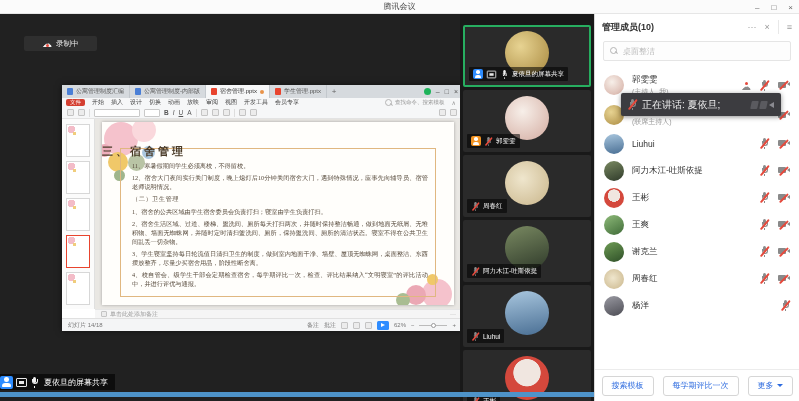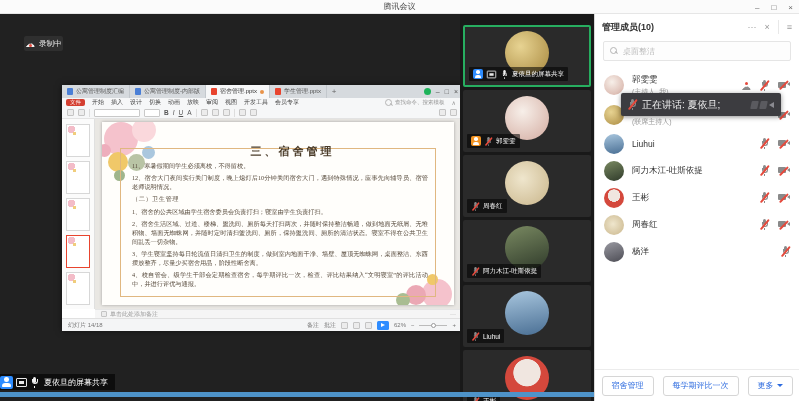--- a/index.html
+++ b/index.html
@@ -7,21 +7,21 @@
   #screen { position:relative; width:799px; height:401px; background:#1c1c1c; overflow:hidden; }
 
   
   .titlebar { position:absolute; left:0; top:0; width:799px; height:14px; background:#fbfbfb; border-bottom:1px solid #e6e6e6; z-index:30; }
   .titlebar .app-title { position:absolute; left:0; right:0; top:0; height:14px; line-height:14px; text-align:center; font-size:8px; color:#4a4a4a; }
   .win-controls { position:absolute; right:6px; top:0; height:14px; display:flex; gap:12px; align-items:center; font-size:8px; color:#666; }
   .win-controls span { cursor:default; }
 
   
   .main-area { position:absolute; left:0; top:14px; width:460px; height:387px; background:#212121; }
-  .record-badge { position:absolute; left:24px; top:22px; height:15px; background:#2f2f2f; border-radius:2px; display:flex; align-items:center; gap:4px; padding:0 1px; color:#eee; font-size:7.5px; }
+  .record-badge { position:absolute; left:24px; top:22px; height:15px; background:#2f2f2f; border-radius:2px; display:flex; align-items:center; gap:4px; padding:0 18px; color:#eee; font-size:7.5px; }
   .i-cloud { position:relative; line-height:1; }
   .i-cloud .glyph { font-style:normal; font-weight:normal; font-size:10px; color:#8a8a8a; }
   .i-cloud.light .glyph { color:#f2f2f2; }
   .i-cloud .dot { position:absolute; left:4px; top:5px; width:3px; height:3px; background:#e5493c; border-radius:50%; }
 
   .blue-strip { position:absolute; left:0; top:392px; width:594px; height:5px; background:#4e93c9; z-index:5; }
 
   
   .share-banner { position:absolute; left:0; top:360px; height:16px; display:flex; align-items:center; gap:3px; background:#0d0d0d; padding-right:7px; z-index:6; }
   .share-banner .lbl { color:#fff; font-size:8px; margin-left:2px; }
@@ -72,21 +72,21 @@
   .thumb-panel { position:absolute; left:0; top:34px; width:33px; bottom:22px; background:#fbfbfb; border-right:1px solid #e0e0e0; padding-top:5px; overflow:hidden; }
   .thumb { width:24px; height:33px; margin:0 auto 4px; background:#fff; border:1px solid #d7d7d7; position:relative; }
   .thumb::before { content:""; position:absolute; left:1px; top:1px; width:8px; height:8px; background:radial-gradient(circle at 40% 40%, #f3bcc8 0 55%, transparent 56%); }
   .thumb::after { content:""; position:absolute; left:5px; top:6px; width:5px; height:5px; background:radial-gradient(circle, #f0cd7c 0 55%, transparent 56%); }
   .thumb.selected { border:1px solid #e8442e; }
 
   .wps-canvas { position:absolute; left:33px; top:34px; right:0; bottom:22px; background:#e9e7e3; }
   .slide { position:absolute; left:7px; top:3px; width:352px; height:183px; background:#fffefb; box-shadow:0 0 3px rgba(0,0,0,.3); overflow:hidden; }
   .slide-frame { position:absolute; left:18px; right:18px; top:26px; bottom:8px; border:1px solid #e0b780; }
   .fl { position:absolute; border-radius:50%; }
-  .slide-title { position:absolute; top:22px; left:0; right:0; text-align:center; font-family:"Liberation Serif","DejaVu Serif",serif; font-size:11px; font-weight:bold; color:#4a3b28; letter-spacing:3px;margin-left:29px; }
+  .slide-title { position:absolute; top:22px; left:0; right:0; text-align:left; font-family:"Liberation Serif","DejaVu Serif",serif; font-size:11px; font-weight:bold; color:#4a3b28; letter-spacing:3px; }
   .slide-body { position:absolute; left:30px; right:26px; top:40px; font-family:"Liberation Serif","DejaVu Serif",serif; font-size:6.2px; line-height:1.42; color:#55483a; text-align:justify; }
   .slide-body p { margin-bottom:3.5px; }
   .slide-heading { letter-spacing:.5px; }
 
   .notes-bar { position:absolute; left:33px; right:0; bottom:13px; height:9px; background:#f5f5f5; border-top:1px solid #e5e5e5; display:flex; align-items:center; gap:3px; padding:0 6px; font-size:6px; color:#9a9a9a; }
   .notes-bar .dots { margin-left:auto; color:#888; }
   .status-bar { position:absolute; left:0; right:0; bottom:0; height:13px; background:#f4f5f6; border-top:1px solid #e0e0e0; display:flex; align-items:center; gap:5px; padding:0 6px; font-size:6px; color:#777; }
   .status-right { margin-left:auto; display:flex; align-items:center; gap:5px; }
   .play-btn { width:12px; height:9px; background:#2d8cff; border-radius:1.5px; position:relative; flex:none; }
   .play-btn::before { content:""; position:absolute; left:4.5px; top:2px; border-left:4px solid #fff; border-top:2.5px solid transparent; border-bottom:2.5px solid transparent; }
@@ -490,22 +490,60 @@
               <i class="slash"></i>
             </span>
           <span class="i-cam">
               <i class="body"></i>
               <i class="lens"></i>
               <i class="slash"></i>
             </span>
         </span>
       </div>
 
-
-
+      <div class="m-row">
+        <span class="avatar" style="background:linear-gradient(150deg, #8fbb7a, #3f6b38)"></span>
+        <span class="m-text">
+            <span class="m-name">王爽</span>
+          </span>
+        <span class="m-icons">
+          <span class="i-mic">
+              <i class="cap"></i>
+              <i class="bow"></i>
+              <i class="stand"></i>
+              <i class="slash"></i>
+            </span>
+          <span class="i-cam">
+              <i class="body"></i>
+              <i class="lens"></i>
+              <i class="slash"></i>
+            </span>
+        </span>
+      </div>
+
+
+      <div class="m-row">
+        <span class="avatar" style="background:linear-gradient(155deg, #6f9c55, #2e4f28)"></span>
+        <span class="m-text">
+            <span class="m-name">谢克兰</span>
+          </span>
+        <span class="m-icons">
+          <span class="i-mic">
+              <i class="cap"></i>
+              <i class="bow"></i>
+              <i class="stand"></i>
+              <i class="slash"></i>
+            </span>
+          <span class="i-cam">
+              <i class="body"></i>
+              <i class="lens"></i>
+              <i class="slash"></i>
+            </span>
+        </span>
+      </div>
 
       <div class="m-row">
         <span class="avatar" style="background:radial-gradient(circle at 45% 45%, #efe6cd, #c9b58a)"></span>
         <span class="m-text">
             <span class="m-name">周春红</span>
           </span>
         <span class="m-icons">
           <span class="i-mic">
               <i class="cap"></i>
               <i class="bow"></i>
@@ -547,21 +585,21 @@
       <span class="tt-text">正在讲话: 夏依旦;</span>
       <span class="tt-deco">
         <span class="tt-shape"></span>
         <span class="tt-shape"></span>
         <span class="tt-arrow"></span>
       </span>
     </div>
 
     <div class="panel-footer">
       <button class="pf-btn">
-          <span>宿舍管理</span>
+          <span>搜索模板</span>
         </button>
       <button class="pf-btn">
           <span>每学期评比一次</span>
         </button>
       <button class="pf-btn">
           <span>更多</span>
           <i class="caret"></i>
         </button>
     </div>
   </div>

